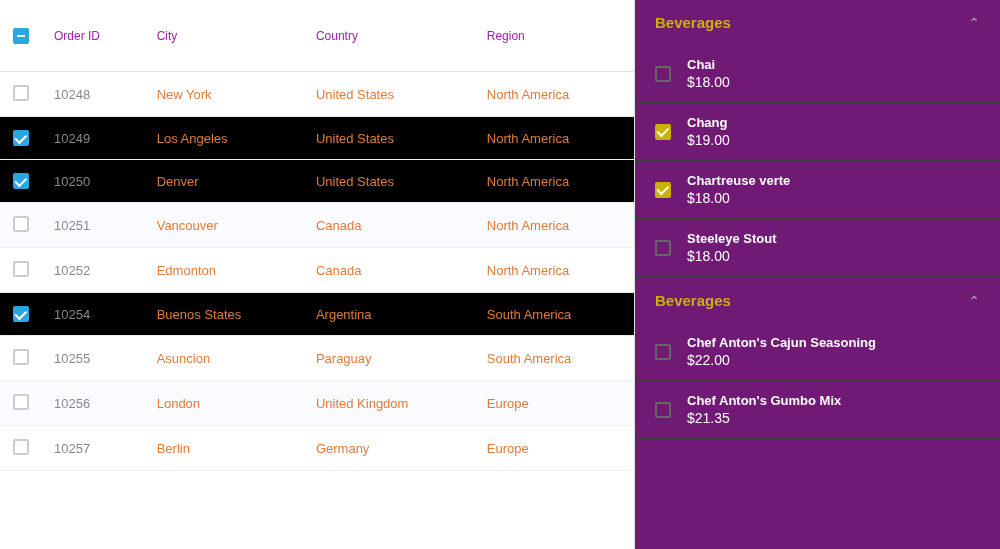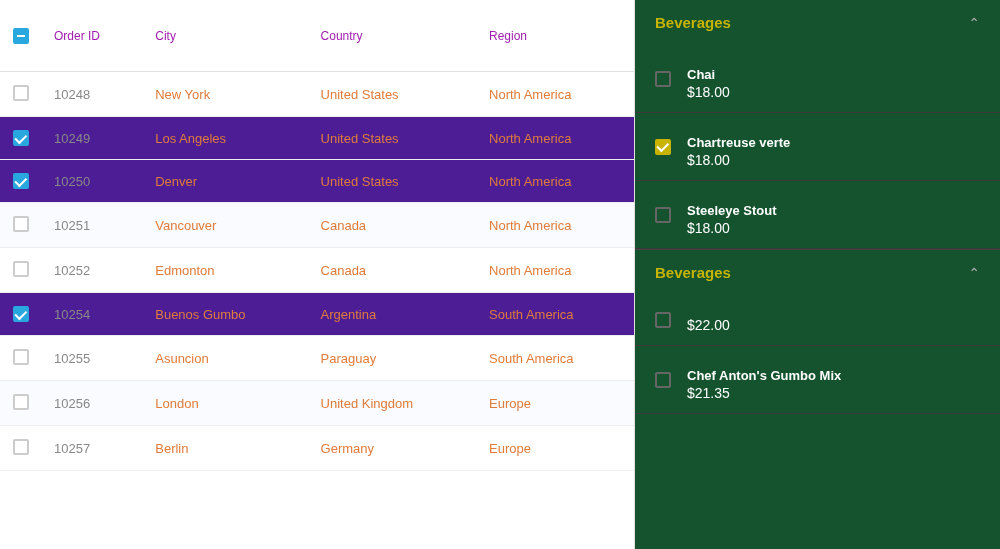--- a/index.html
+++ b/index.html
@@ -57,21 +57,21 @@
     tbody tr:nth-child(even) {
       background: #f9fbfe;
     }
 
     tbody tr:nth-child(odd) {
       background: #fff;
     }
 
     
     tbody tr.checked {
-      background: #4c1d95;
+      background: #000000;
     }
 
     tbody td {
       padding: 12px 12px;
       color: #333;
       font-size: 13px;
     }
 
     tbody td:first-child {
       text-align: center;
@@ -145,21 +145,21 @@
       display: block;
       width: 8px;
       height: 2px;
       background: #fff;
     }
 
     
     .right-panel {
       width: 365px;
       height: 100%;
-      background: #14532d;
+      background: #701a75;
       color: #fff;
       overflow-y: auto;
     }
 
     .category-section {
       padding: 0;
     }
 
     .category-header {
       display: flex;
@@ -221,21 +221,20 @@
       width: 9px;
       height: 5px;
       border-left: 2px solid #fff;
       border-bottom: 2px solid #fff;
       transform: rotate(-45deg) translateY(-1px);
     }
 
     .product-info {
       display: flex;
       flex-direction: column;
-      margin-top: 10px;
     }
 
     .product-name {
       color: #fff;
       font-weight: 600;
       font-size: 13px;
       margin-bottom: 2px;
     }
 
     .product-price {
@@ -306,21 +305,21 @@
             <td class="order-id">10252</td>
             <td><span class="city-link">Edmonton</span></td>
             <td><span class="country-link">Canada</span></td>
             <td><span class="region-link">North America</span></td>
           </tr>
           <tr class="checked">
             <td><div class="cb-wrap">
                 <div class="cb-box checked"></div>
               </div></td>
             <td class="order-id">10254</td>
-            <td><span class="city-link">Buenos Gumbo</span></td>
+            <td><span class="city-link">Buenos States</span></td>
             <td><span class="country-link">Argentina</span></td>
             <td><span class="region-link">South America</span></td>
           </tr>
           <tr>
             <td><div class="cb-wrap">
                 <div class="cb-box"></div>
               </div></td>
             <td class="order-id">10255</td>
             <td><span class="city-link">Asuncion</span></td>
             <td><span class="country-link">Paraguay</span></td>
@@ -363,20 +362,29 @@
           <div class="product-info">
             <span class="product-name">Chai</span>
             <span class="product-price">$18.00</span>
           </div>
         </div>
         <div class="product-item">
           <div class="product-cb-wrap">
             <div class="product-cb-box checked"></div>
           </div>
           <div class="product-info">
+            <span class="product-name">Chang</span>
+            <span class="product-price">$19.00</span>
+          </div>
+        </div>
+        <div class="product-item">
+          <div class="product-cb-wrap">
+            <div class="product-cb-box checked"></div>
+          </div>
+          <div class="product-info">
             <span class="product-name">Chartreuse verte</span>
             <span class="product-price">$18.00</span>
           </div>
         </div>
         <div class="product-item">
           <div class="product-cb-wrap">
             <div class="product-cb-box"></div>
           </div>
           <div class="product-info">
             <span class="product-name">Steeleye Stout</span>
@@ -388,20 +396,21 @@
         <hr class="category-divider">
         <div class="category-header">
           <span class="category-title">Beverages</span>
           <span class="chevron-icon">⌃</span>
         </div>
         <div class="product-item">
           <div class="product-cb-wrap">
             <div class="product-cb-box"></div>
           </div>
           <div class="product-info">
+            <span class="product-name">Chef Anton's Cajun Seasoning</span>
             <span class="product-price">$22.00</span>
           </div>
         </div>
         <div class="product-item">
           <div class="product-cb-wrap">
             <div class="product-cb-box"></div>
           </div>
           <div class="product-info">
             <span class="product-name">Chef Anton's Gumbo Mix</span>
             <span class="product-price">$21.35</span>

